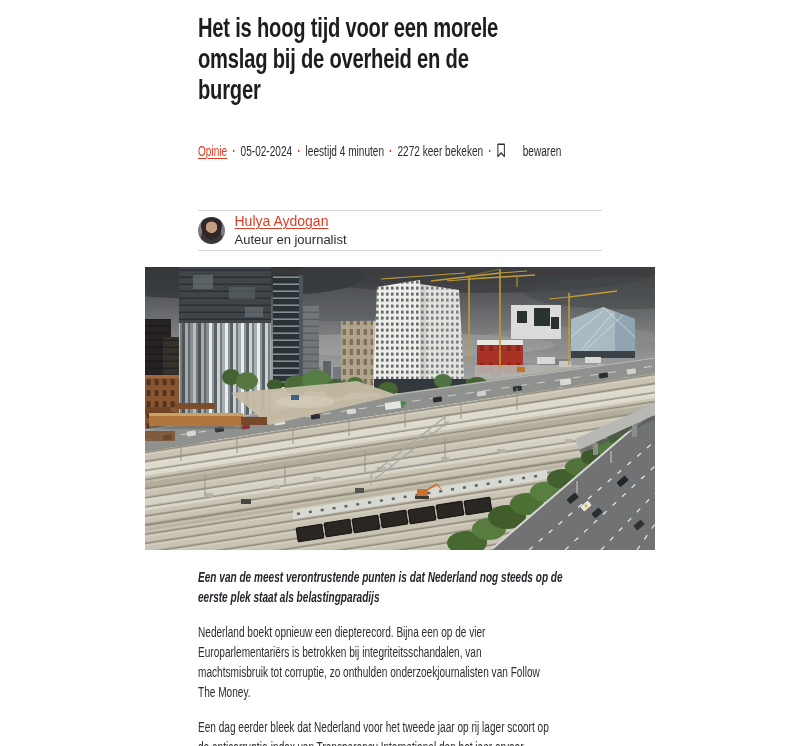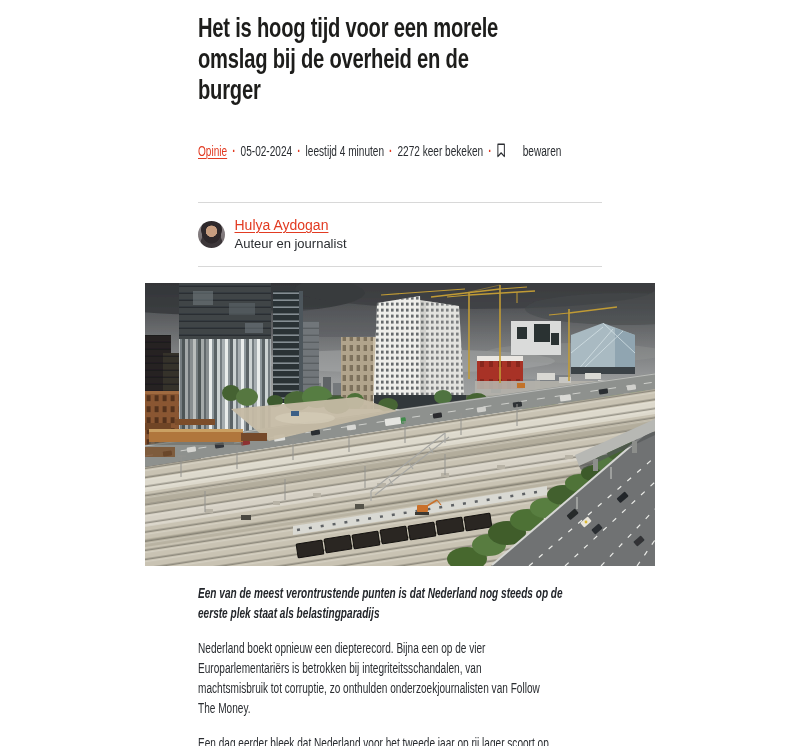--- a/index.html
+++ b/index.html
@@ -18,22 +18,22 @@
     font-size:14px;color:#2a2d31;
   }
   .meta a{color:#e23b22;text-decoration:underline;text-underline-offset:2px;cursor:pointer;}
   .meta .dot{color:#e23b22;font-weight:bold;}
   .save-btn{
     display:inline-flex;align-items:center;gap:5px;background:none;border:none;
     font-family:inherit;font-size:14px;color:#2a2d31;padding:0;cursor:pointer;
   }
   .save-btn svg{display:block;}
   .author-block{
-    margin-top:12px;border-top:1px solid #d8d8d8;border-bottom:1px solid #d8d8d8;
-    padding:14px 0;display:flex;align-items:center;gap:10px;
+    margin-top:20px;border-top:1px solid #d8d8d8;border-bottom:1px solid #d8d8d8;
+    padding:2px 0;display:flex;align-items:center;gap:10px;
   }
   .avatar{
     width:27px;height:27px;border-radius:50%;flex:0 0 auto;cursor:pointer;
     background:
       radial-gradient(circle at 50% 38%, #c79d80 0 5.5px, rgba(0,0,0,0) 6px),
       radial-gradient(ellipse at 50% 32%, #2e282b 0 10px, rgba(0,0,0,0) 10.5px),
       radial-gradient(ellipse at 50% 108%, #3c3639 0 11px, rgba(0,0,0,0) 11.5px),
       linear-gradient(#938c8f,#6e6769);
   }
   .author-name{font-size:14px;line-height:17px;}

